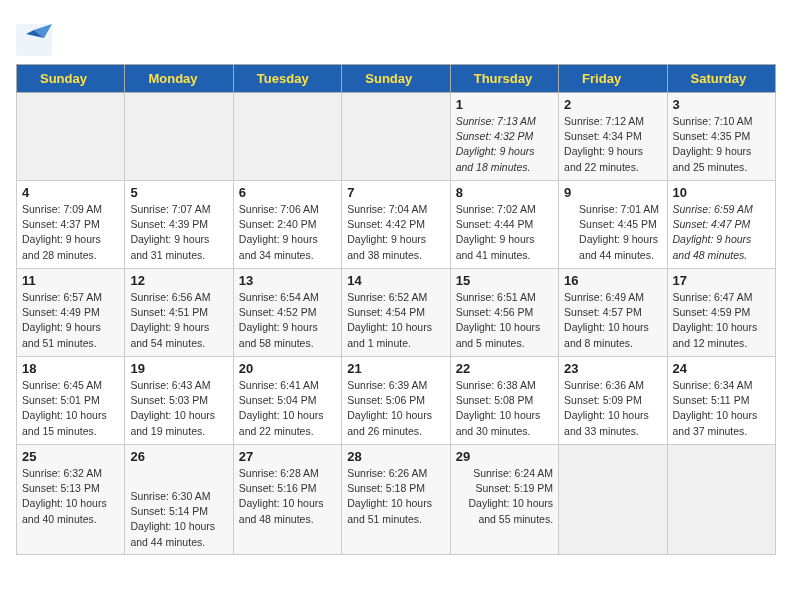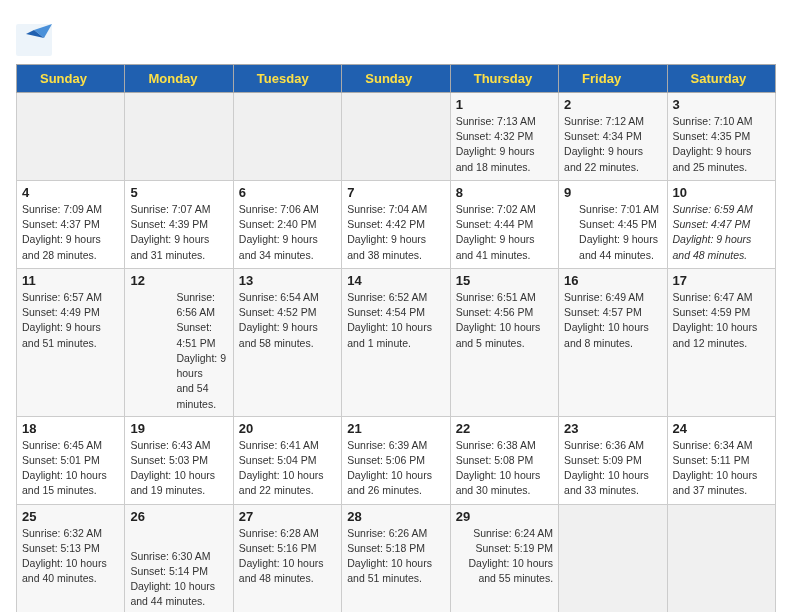--- a/index.html
+++ b/index.html
@@ -113,21 +113,21 @@
       </tr>
   </thead>
   <tbody id="calendar-body">
   <tr>
         <td class="empty-cell"></td>
         <td class="empty-cell"></td>
         <td class="empty-cell"></td>
         <td class="empty-cell"></td>
         <td>
           <div class="day-num">1</div>
-          <div class="day-info" style="white-space: pre-line;">Sunrise: 7:13 AM
+          <div class="day-info" style="white-space: pre-line; font-style: italic;">Sunrise: 7:13 AM
 Sunset: 4:32 PM
 Daylight: 9 hours
 and 18 minutes.</div>
         </td>
         <td>
           <div class="day-num">2</div>
           <div class="day-info" style="white-space: pre-line;">Sunrise: 7:12 AM
 Sunset: 4:34 PM
 Daylight: 9 hours
 and 22 minutes.</div>
@@ -194,21 +194,21 @@
       <tr>
         <td>
           <div class="day-num">11</div>
           <div class="day-info" style="white-space: pre-line;">Sunrise: 6:57 AM
 Sunset: 4:49 PM
 Daylight: 9 hours
 and 51 minutes.</div>
         </td>
         <td>
           <div class="day-num">12</div>
-          <div class="day-info" style="white-space: pre-line; margin-left: 46px;">Sunrise: 6:56 AM
+          <div class="day-info" style="white-space: pre-line;">Sunrise: 6:56 AM
 Sunset: 4:51 PM
 Daylight: 9 hours
 and 54 minutes.</div>
         </td>
         <td>
           <div class="day-num">13</div>
           <div class="day-info" style="white-space: pre-line;">Sunrise: 6:54 AM
 Sunset: 4:52 PM
 Daylight: 9 hours
 and 58 minutes.</div>

